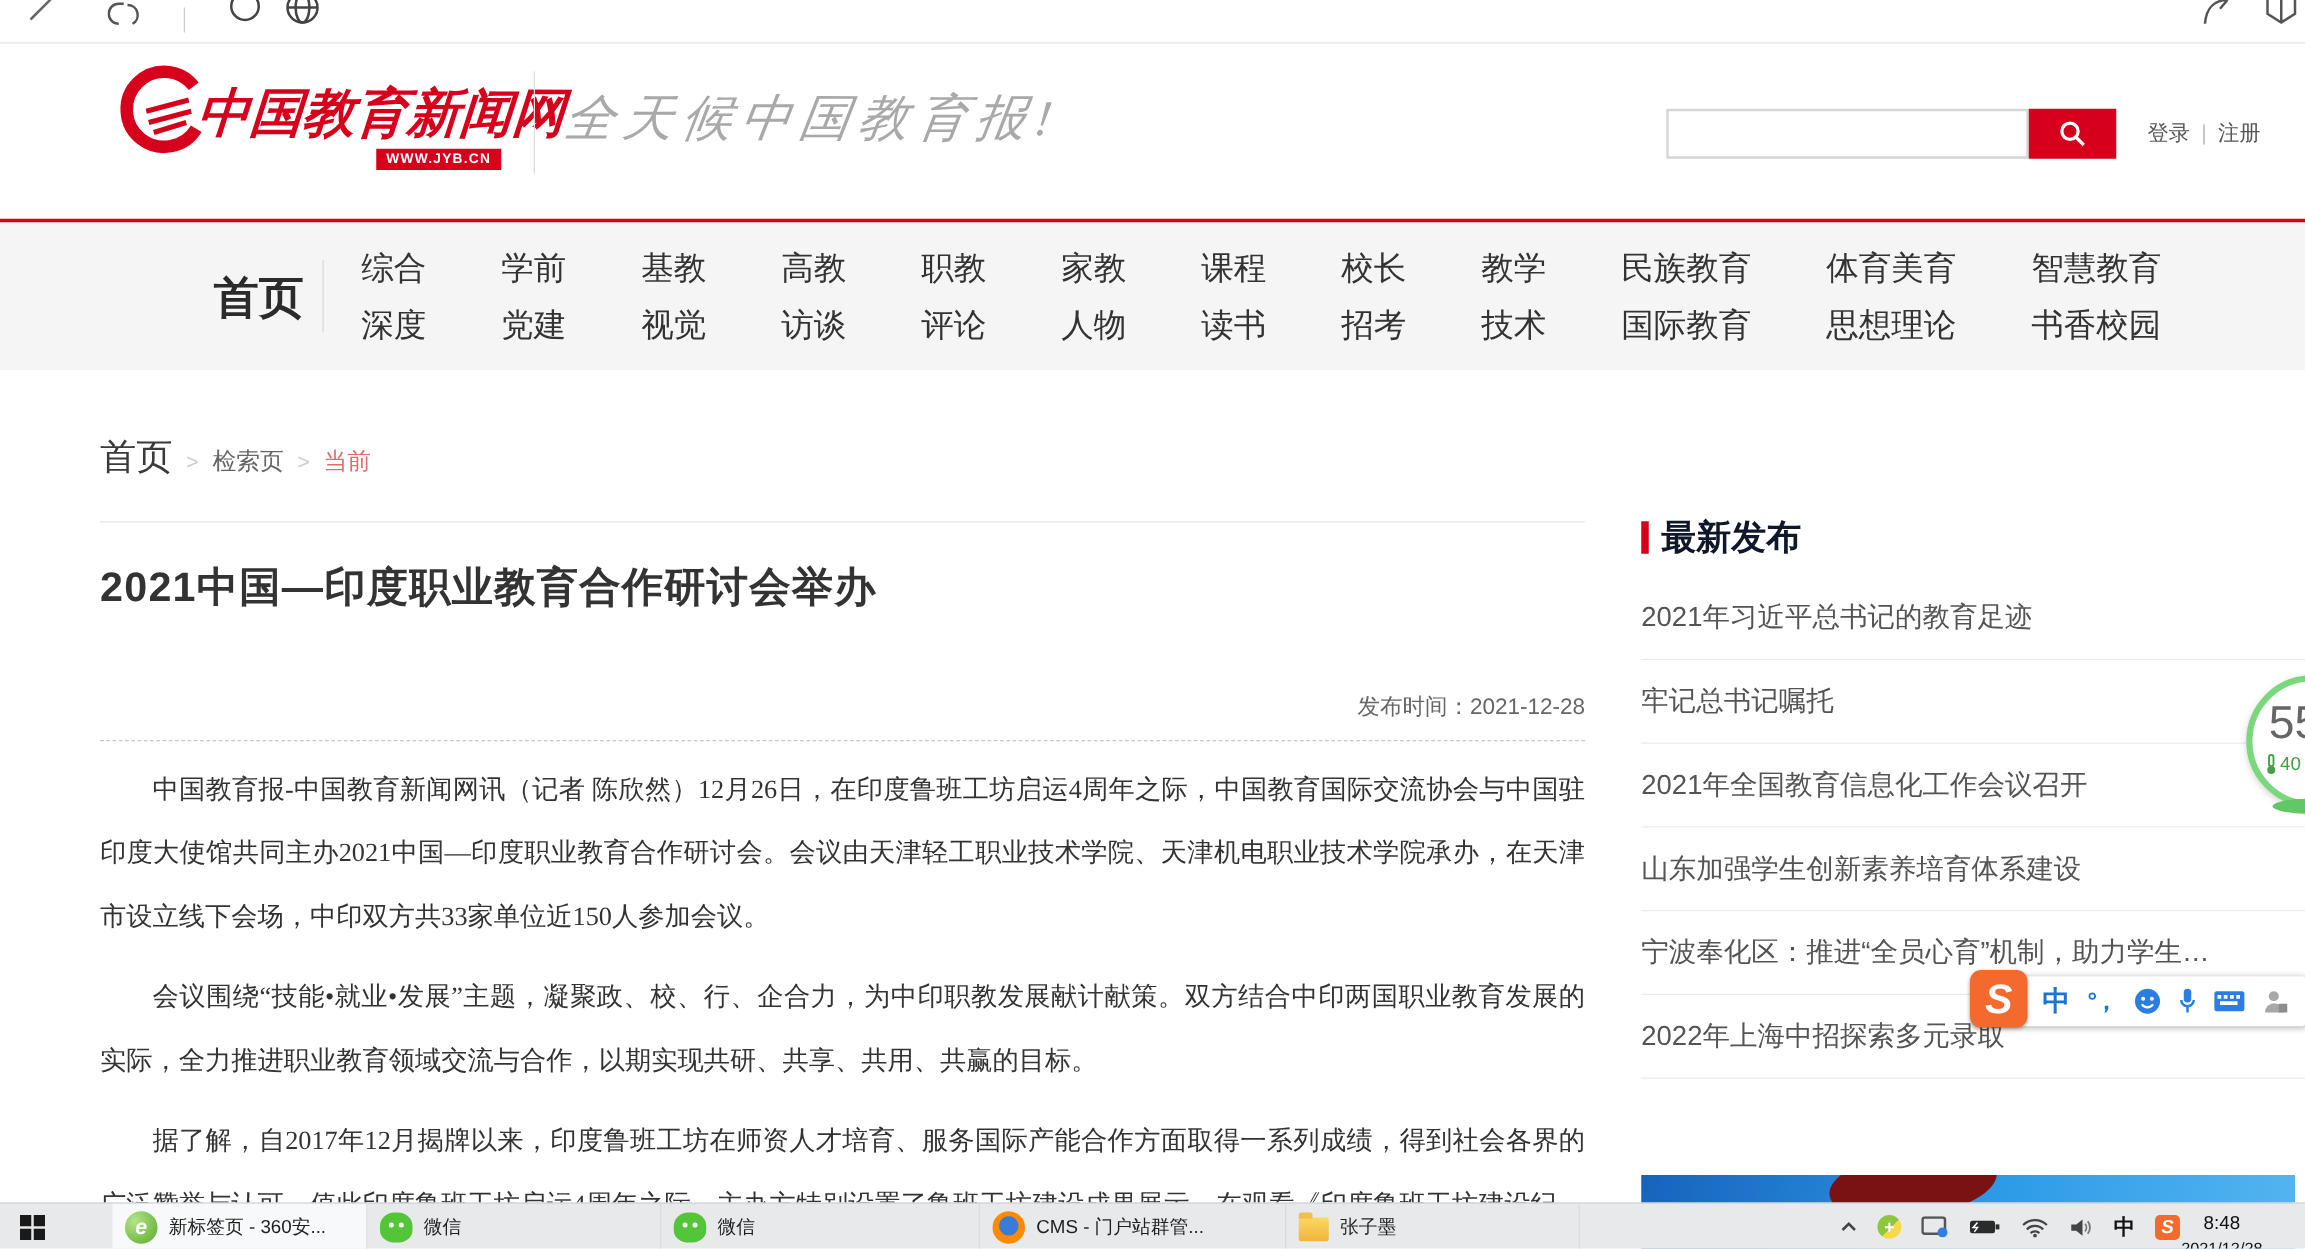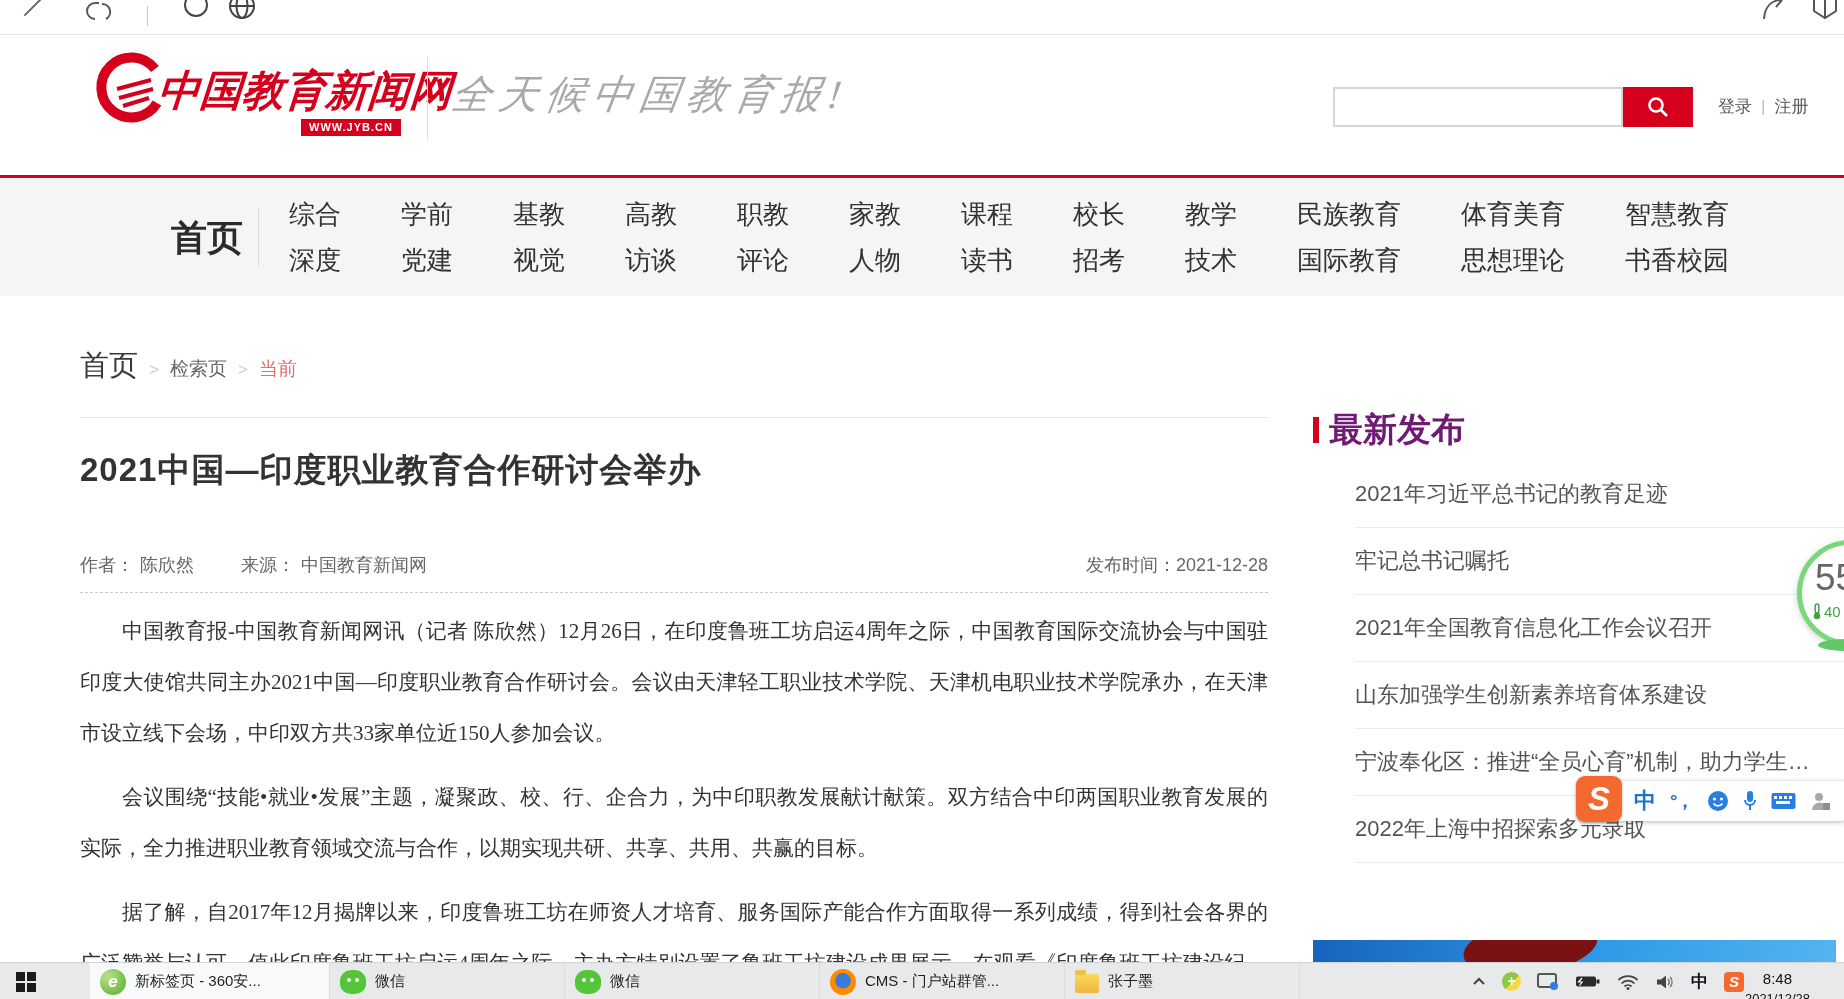--- a/index.html
+++ b/index.html
@@ -57,22 +57,22 @@
   .meta-right{margin-left:auto;}
   .dashed{position:absolute;left:80px;top:592px;width:1188px;border-top:1px dashed #c9c9c9;}
   .article-body{position:absolute;left:80px;top:606px;width:1188px;font-family:"Liberation Serif",serif;
                 font-size:21px;color:#333;line-height:51px;text-align:justify;}
   .article-body p{margin:0 0 13px;text-indent:2em;}
 
   
   .sidebar{position:absolute;left:1313px;top:413px;width:531px;}
   .side-head{display:flex;align-items:center;gap:10px;height:34px;}
   .side-bar-mark{width:6px;height:26px;background:#d6001c;}
-  .side-title{font-size:34px;font-weight:bold;color:#701a75;}
-  .side-list{margin-top:14px;margin-left:42px;}
+  .side-title{font-size:28px;font-weight:bold;color:#0f172a;}
+  .side-list{margin-top:14px;}
   .side-item{height:66px;border-bottom:1px solid #ebebeb;display:flex;align-items:center;}
   .side-item a{font-size:22px;color:#545454;text-decoration:none;white-space:nowrap;overflow:hidden;display:block;width:531px;}
   .banner{position:absolute;left:1313px;top:940px;width:523px;height:59px;overflow:hidden;cursor:pointer;
           background:linear-gradient(100deg,#1763bd,#2e9be8 55%,#54b5f0);}
   .banner-blob{position:absolute;left:150px;top:-20px;width:135px;height:54px;background:#7a1214;
                border-radius:50%;transform:rotate(-8deg);}
 
   
   .speed-ball{position:absolute;left:1797px;top:540px;width:96px;height:96px;border-radius:50%;background:#fff;
               border:5px solid #79d87b;box-shadow:0 2px 6px rgba(0,0,0,.18);cursor:pointer;}
@@ -242,24 +242,20 @@
     <span class="crumb-arrow">&gt;</span>
     <a class="crumb-mid">检索页</a>
     <span class="crumb-arrow">&gt;</span>
     <span class="crumb-cur">当前</span>
   </div>
   <div class="rule"></div>
 
   <h1 class="article-title">2021中国—印度职业教育合作研讨会举办</h1>
 
   <div class="meta">
-    <div class="meta-left">
-      <span>作者：</span><span>陈欣然</span><span class="meta-gap"></span>
-      <span>来源：</span><span>中国教育新闻网</span>
-    </div>
     <div class="meta-right">
       <span>发布时间：</span><span>2021-12-28</span>
     </div>
   </div>
   <div class="dashed"></div>
 
   <div class="article-body">
     <p>中国教育报-中国教育新闻网讯（记者 陈欣然）12月26日，在印度鲁班工坊启运4周年之际，中国教育国际交流协会与中国驻印度大使馆共同主办2021中国—印度职业教育合作研讨会。会议由天津轻工职业技术学院、天津机电职业技术学院承办，在天津市设立线下会场，中印双方共33家单位近150人参加会议。</p>
     <p>会议围绕“技能•就业•发展”主题，凝聚政、校、行、企合力，为中印职教发展献计献策。双方结合中印两国职业教育发展的实际，全力推进职业教育领域交流与合作，以期实现共研、共享、共用、共赢的目标。</p>
     <p>据了解，自2017年12月揭牌以来，印度鲁班工坊在师资人才培育、服务国际产能合作方面取得一系列成绩，得到社会各界的广泛赞誉与认可，值此印度鲁班工坊启运4周年之际，主办方特别设置了鲁班工坊建设成果展示。在观看《印度鲁班工坊建设纪</p>
@@ -347,21 +343,21 @@
   </div>
 
   <div class="taskbar">
     <div class="start">
         <i></i>
         <i></i>
         <i></i>
         <i></i>
       </div>
     <div class="task-apps">
-      <div class="task-app active" style="width:240px">
+      <div class="task-app active" style="width:204px">
         <div class="icon-360e"></div>
         <span>新标签页 - 360安...</span>
       </div>
       <div class="task-app" style="width:235px">
         <div class="icon-wechat"></div>
         <span>微信</span>
       </div>
       <div class="task-app" style="width:255px">
         <div class="icon-wechat"></div>
         <span>微信</span>

